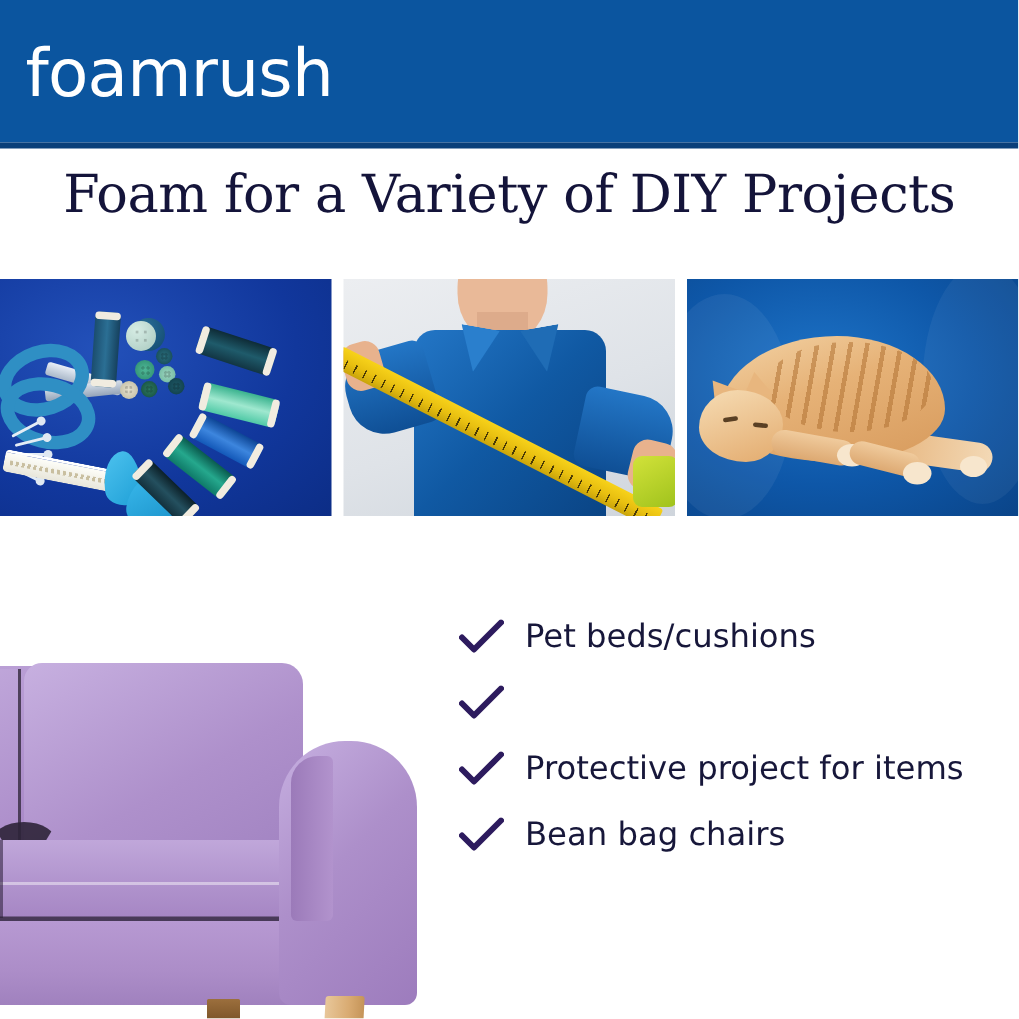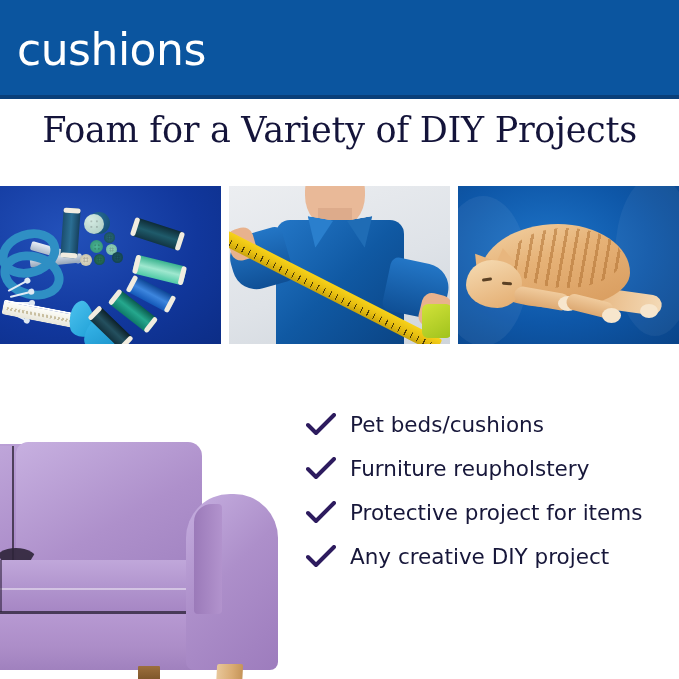--- a/index.html
+++ b/index.html
@@ -199,21 +199,21 @@
     font-size:21.5px;line-height:26px;
     color:#17173a;white-space:nowrap;
   }
 </style>
 </head>
 <body>
 
 <div class="page">
 
   <div class="header">
-    <div class="logo">cushions</div>
+    <div class="logo">foamrush</div>
   </div>
   <div class="header-rule"></div>
 
   <div class="tagline">Foam for a Variety of DIY Projects</div>
 
   <div class="photos">
 
     <div class="photo p1">
       <div class="scissor">
         <div class="sc-blade"></div>
@@ -331,37 +331,36 @@
       </span>
       <span class="bullet-label">Pet beds/cushions</span>
     </div>
 
     <div class="bullet">
       <span class="check">
         <svg width="30" height="24" viewBox="0 0 30 24" aria-hidden="true">
           <path d="M2 12 L10 20 L28 2" fill="none" stroke="#2d1b5e" stroke-width="4" stroke-linecap="round" stroke-linejoin="round"></path>
         </svg>
       </span>
-      <span class="bullet-label">Furniture reupholstery</span>
     </div>
 
     <div class="bullet">
       <span class="check">
         <svg width="30" height="24" viewBox="0 0 30 24" aria-hidden="true">
           <path d="M2 12 L10 20 L28 2" fill="none" stroke="#2d1b5e" stroke-width="4" stroke-linecap="round" stroke-linejoin="round"></path>
         </svg>
       </span>
       <span class="bullet-label">Protective project for items</span>
     </div>
 
-
     <div class="bullet">
       <span class="check">
         <svg width="30" height="24" viewBox="0 0 30 24" aria-hidden="true">
           <path d="M2 12 L10 20 L28 2" fill="none" stroke="#2d1b5e" stroke-width="4" stroke-linecap="round" stroke-linejoin="round"></path>
         </svg>
       </span>
-      <span class="bullet-label">Any creative DIY project</span>
-    </div>
+      <span class="bullet-label">Bean bag chairs</span>
+    </div>
+
 
   </div>
 
 </div>
 
 </body></html>

